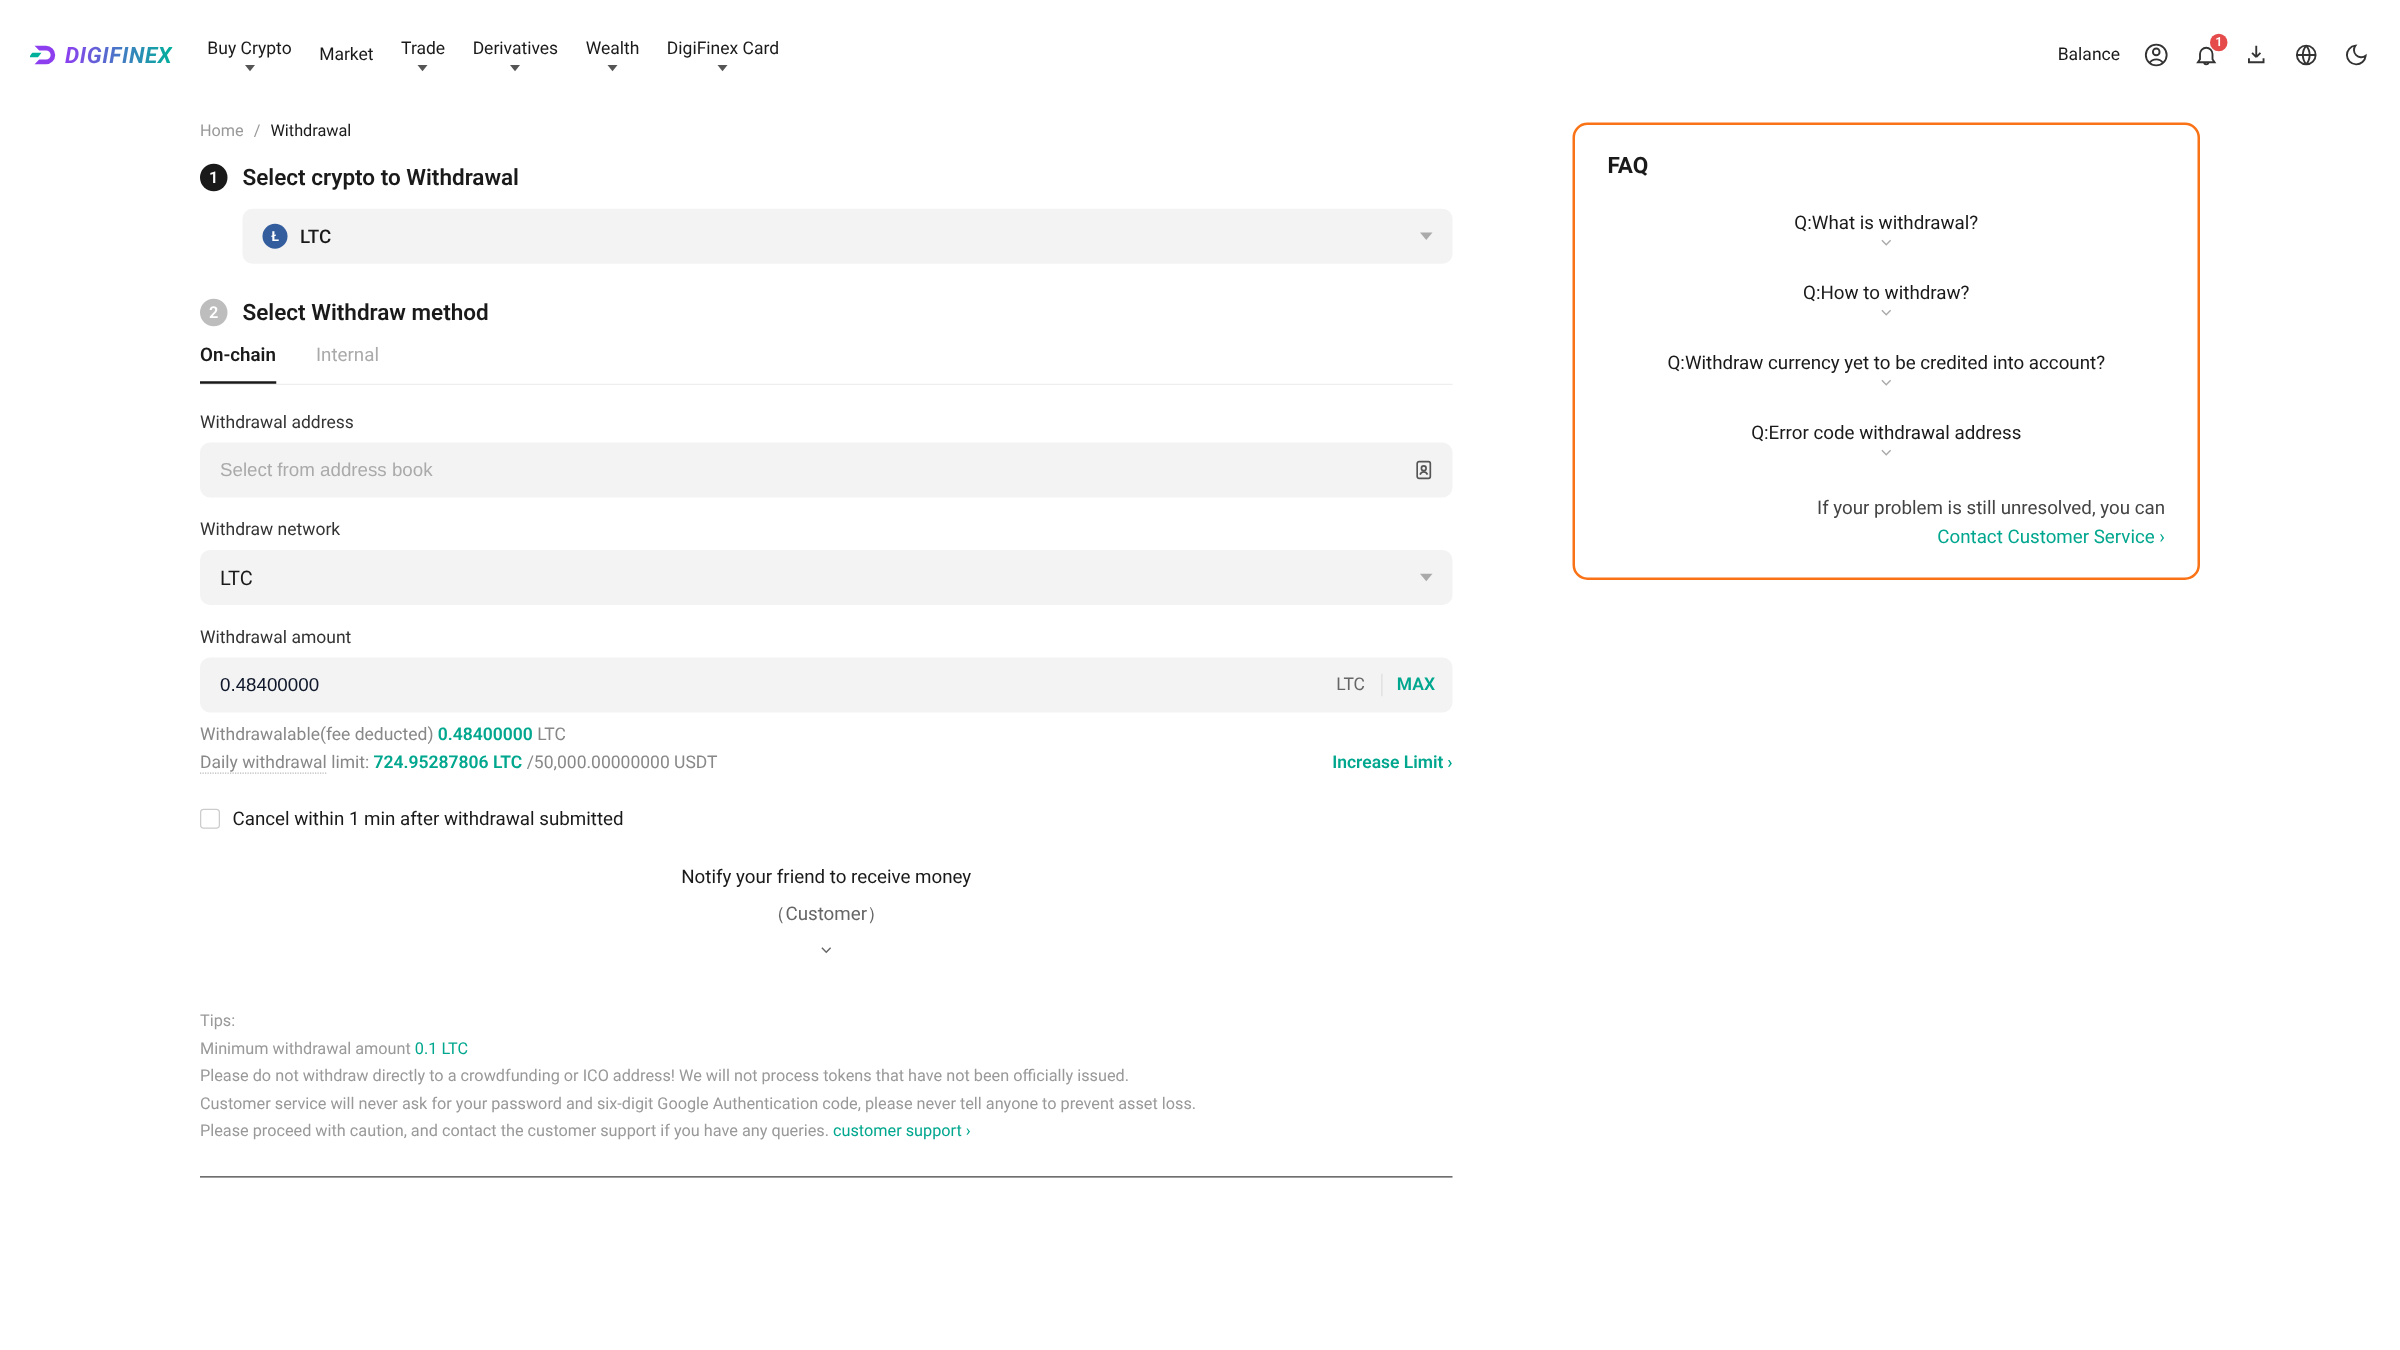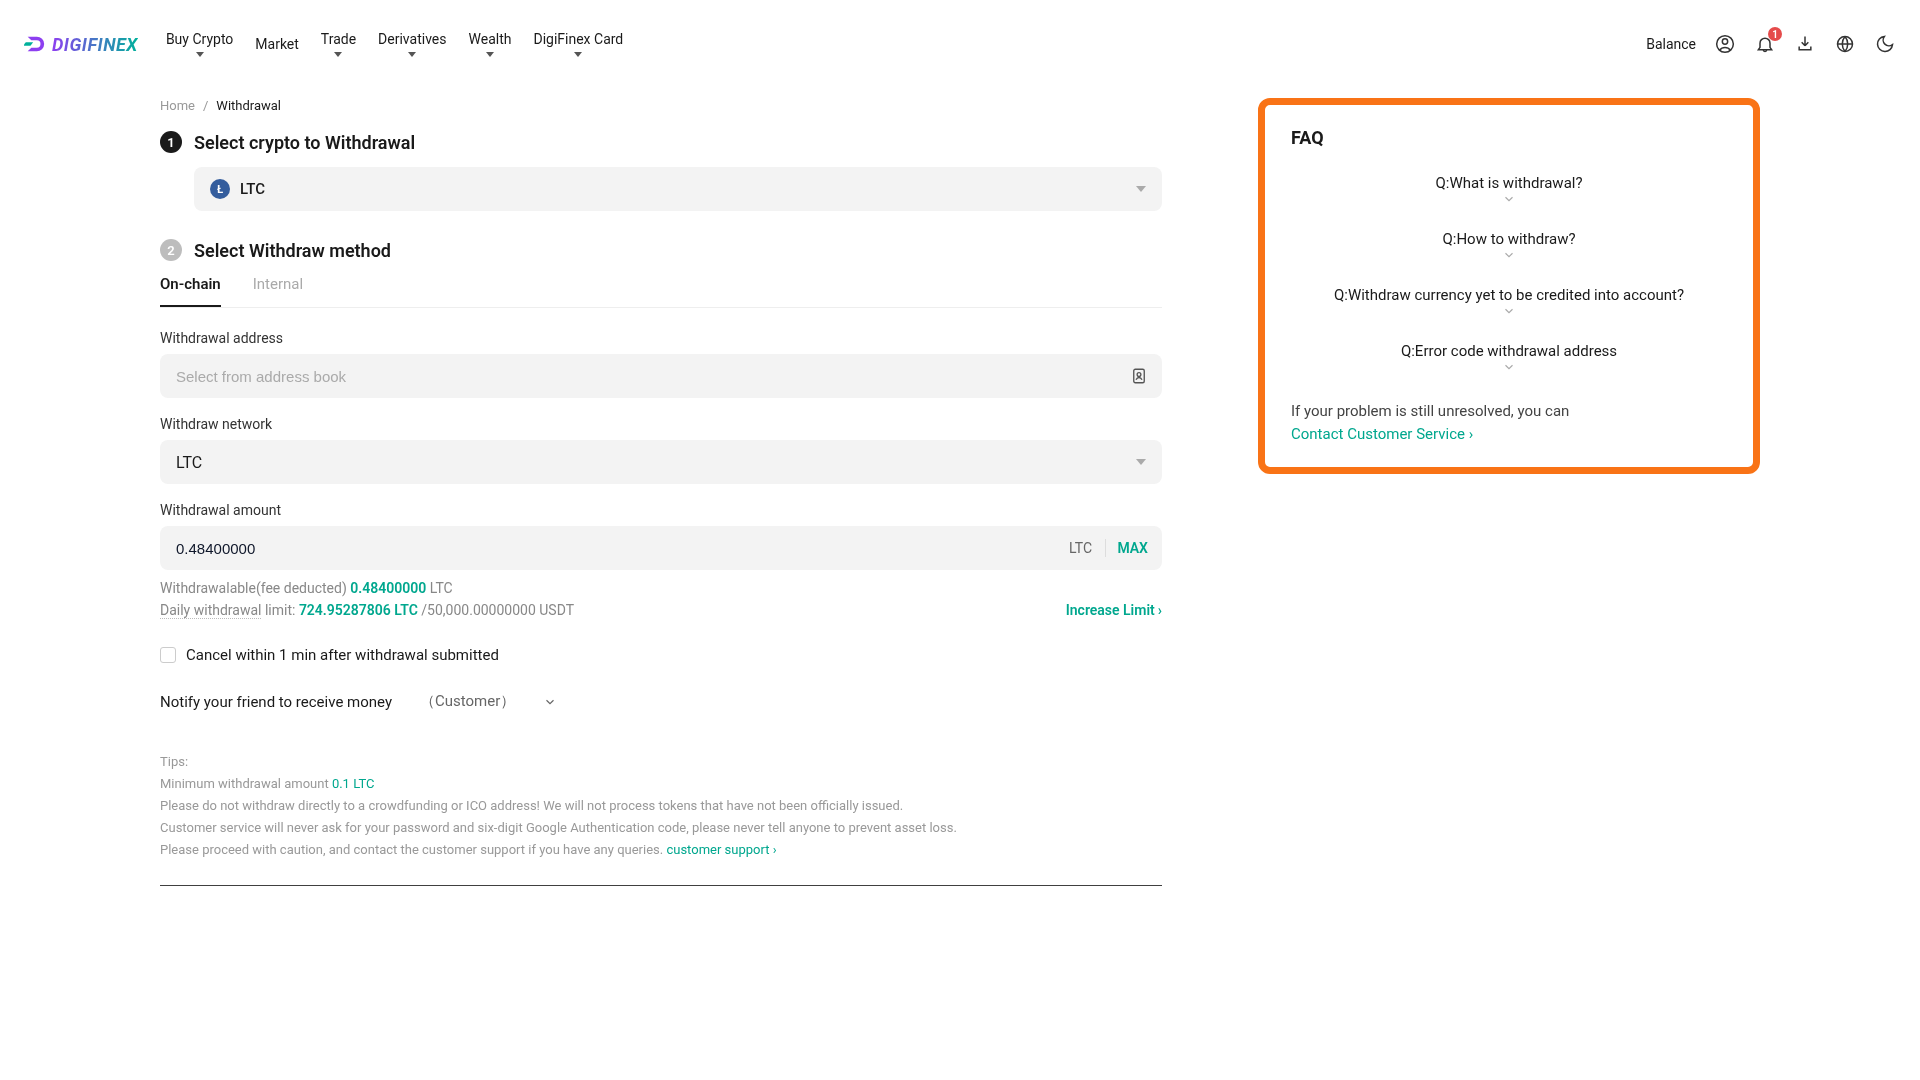--- a/index.html
+++ b/index.html
@@ -54,37 +54,37 @@
 .field-box .max-btn { position: absolute; right: 14px; color: #00a78e; font-weight: 600; font-size: 14px; cursor: pointer; }
 
 .info-row { display: flex; justify-content: space-between; font-size: 14px; color: #888; margin-bottom: 6px; }
 .info-row .val-teal { color: #00a78e; font-weight: 600; }
 .info-row .link-teal { color: #00a78e; font-weight: 600; cursor: pointer; display: flex; align-items: center; gap: 3px; }
 .info-row .dotted { border-bottom: 1px dotted #bbb; }
 
 .checkbox-row { display: flex; align-items: center; gap: 10px; margin: 28px 0 28px; font-size: 15px; }
 .checkbox { width: 16px; height: 16px; border: 1.5px solid #ccc; border-radius: 3px; cursor: pointer; }
 
-.notify-row { display: flex; align-items: center; gap: 28px; font-size: 15px; margin-bottom: 40px; cursor: pointer; }
+.notify-row { display: flex; align-items: center; gap: 12px; font-size: 15px; margin-bottom: 40px; cursor: pointer; flex-direction: column; }
 .notify-row .optional { color: #666; }
 .chev-down { display: inline-block; }
 
 .tips { font-size: 13px; color: #999; line-height: 1.7; border-bottom:1px solid #404040; padding-bottom: 24px;}
 .tips .tips-head { margin-bottom: 0px; }
 .tips .teal-inline { color: #00a78e; }
 .tips .link-inline { color: #00a78e; cursor: pointer; }
 
 
 .sidebar { width: 502px; padding-top:10px;}
-.faq-box { border: 7px solid #f97316; border-radius: 12px; padding: 22px 26px; }
+.faq-box { border: 2px solid #f97316; border-radius: 12px; padding: 22px 26px; }
 .faq-title { font-size: 18px; font-weight: 700; margin-bottom: 14px; }
 .faq-item { display: flex; justify-content: space-between; align-items: center; padding: 12px 0; font-size: 15px; cursor: pointer; flex-direction: column; }
 .faq-item .q { }
 .faq-item .chev { color: #aaa; }
-.faq-footer { margin-top: 14px; font-size: 15px; line-height: 1.5; }
+.faq-footer { margin-top: 14px; font-size: 15px; line-height: 1.5; text-align: right; }
 .faq-footer .muted { color: #444; }
 .faq-footer .cs-link { color: #00a78e; cursor: pointer; }
 svg { display: block; }
 </style>
 </head>
 <body>
 
 <div class="header">
   <div class="logo">
     <svg class="logo-mark" viewBox="0 0 24 24">

